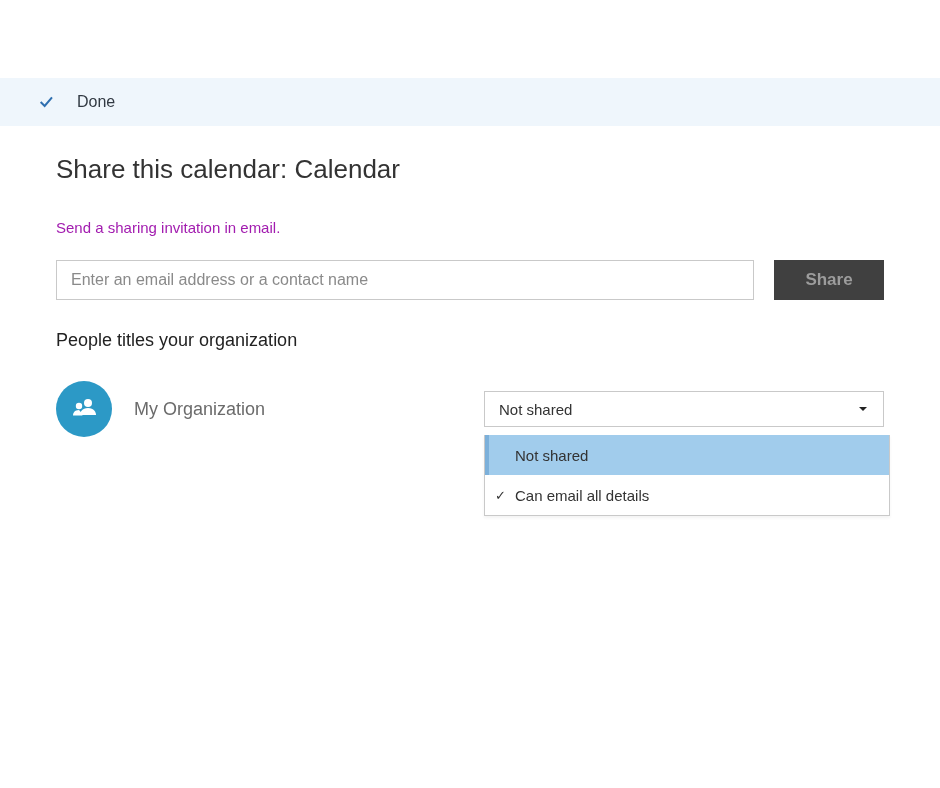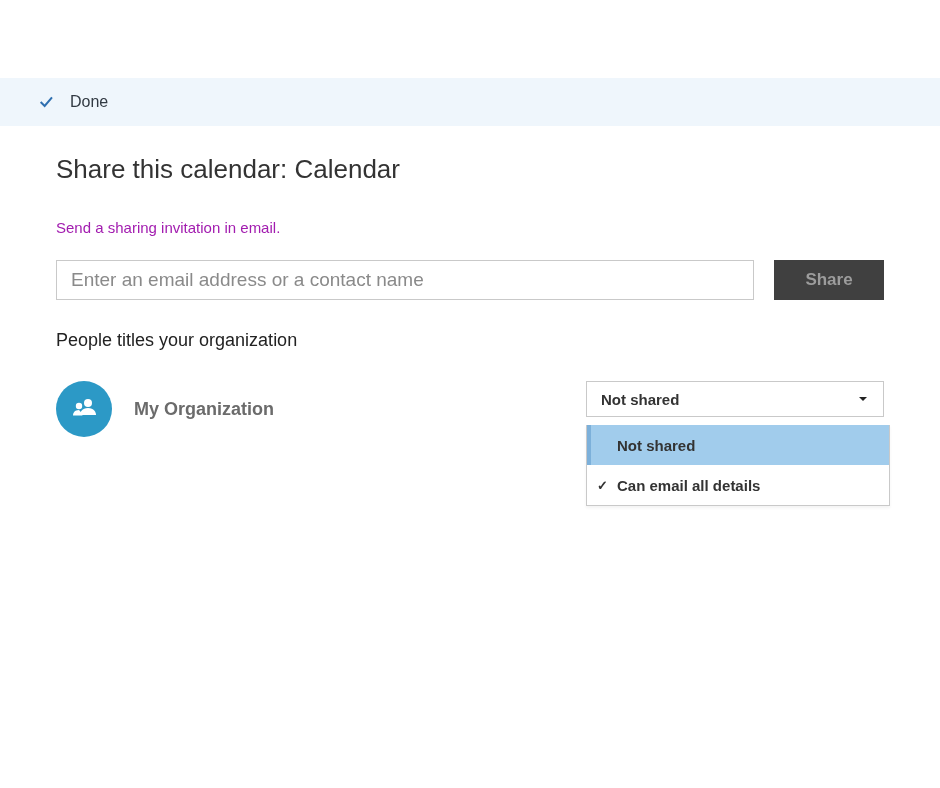--- a/index.html
+++ b/index.html
@@ -16,21 +16,21 @@
     margin-top: 78px;
     height: 48px;
     background: #eff6fc;
     display: flex;
     align-items: center;
     padding-left: 38px;
   }
   .done-btn {
     display: flex;
     align-items: center;
-    gap: 16px;
+    gap: 23px;
     color: #2e6fb0;
     font-size: 16px;
     cursor: pointer;
     text-align: right;
   }
   .done-btn span.label { color: #323a43; }
   .content {
     padding: 28px 56px 0 56px;
   }
   .page-title {
@@ -48,21 +48,21 @@
     display: flex;
     align-items: stretch;
     gap: 20px;
     margin-bottom: 30px;
   }
   .email-input {
     flex: 1;
     height: 40px;
     border: 1px solid #c9c9c9;
     padding: 0 14px;
-    font-size: 19px;
+    font-size: 16px;
     color: #0f172a;
     outline: none;
   }
   .email-input::placeholder { color: #8a8a8a; }
   .share-btn {
     width: 110px;
     height: 40px;
     border: none;
     background: #404040;
     color: #9c9c9c;
@@ -70,43 +70,42 @@
     font-weight: 600;
     cursor: default;
   }
   .section-header {
     font-size: 18px;
     color: #222;
     margin: 0 0 30px 0;
   }
   .org-row {
     display: flex;
-    align-items: flex-start;
-    font-weight: bold;
+    align-items: center;
   }
   .org-left {
     display: flex;
     align-items: center;
     gap: 22px;
     flex: 1;
   }
   .avatar {
     width: 56px;
     height: 56px;
     border-radius: 50%;
     background: #2c99c6;
     display: flex;
     align-items: center;
     justify-content: center;
   }
   .org-name {
     font-size: 18px;
     color: #6b6b6b;
   }
-  .perm-col { width: 298px; position: relative; }
+  .perm-col { width: 400px; position: relative; }
   .dropdown-trigger {
     height: 36px;
     border: 1px solid #c9c9c9;
     background: #fff;
     display: flex;
     align-items: center;
     justify-content: space-between;
     padding: 0 14px;
     font-size: 15px;
     color: #333;

